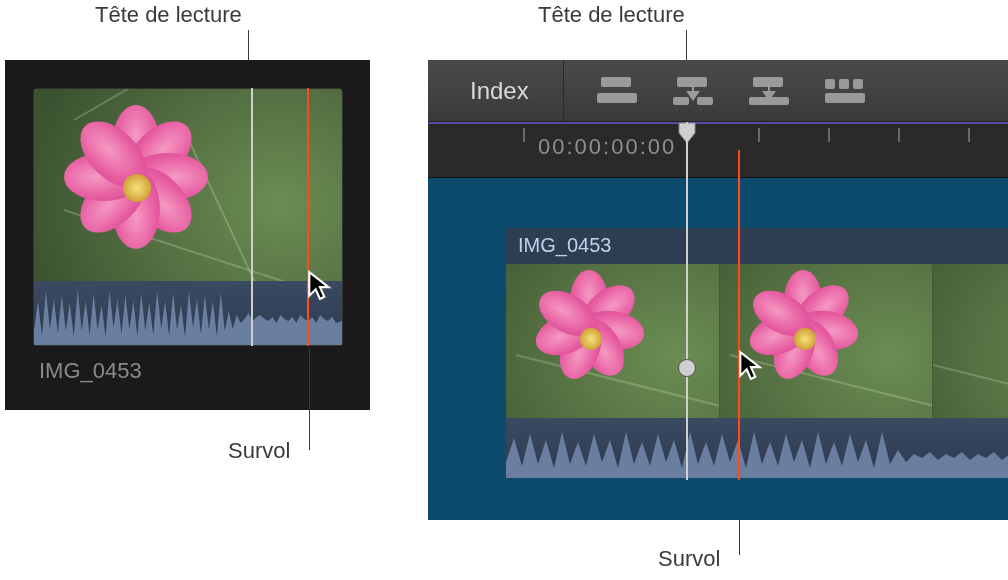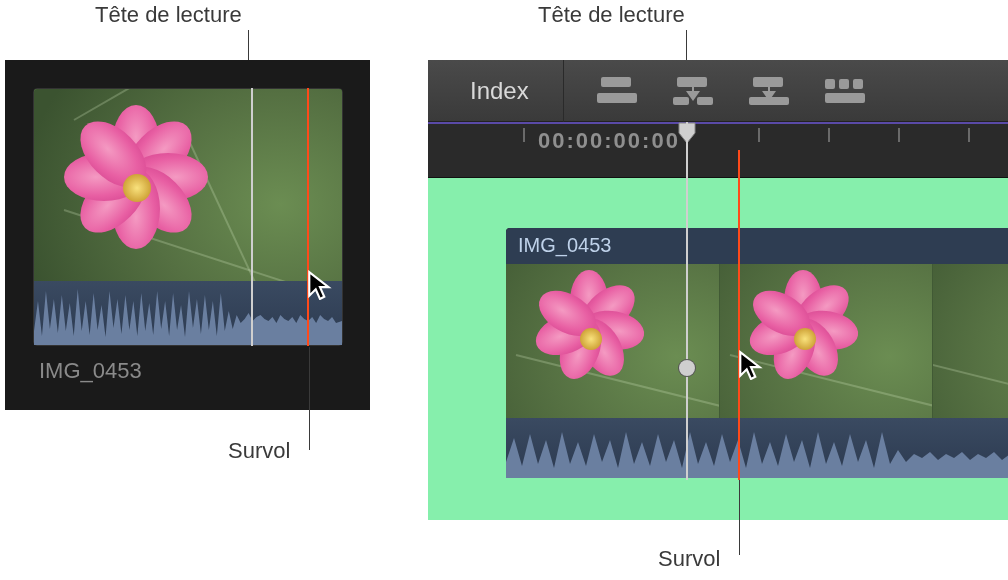--- a/index.html
+++ b/index.html
@@ -123,21 +123,21 @@
     }
     .cursor svg { width: 100%; height: 100%; display: block; }
 
     
     .panel-right {
       position: absolute;
       left: 428px;
       top: 60px;
       right: 0;
       height: 460px;
-      background: #86efac;
+      background: #0c4a6e;
       overflow: hidden;
     }
     .toolbar {
       position: absolute;
       left: 0; right: 0; top: 0;
       height: 62px;
       background: linear-gradient(#4a4a4a, #3a3a3a);
       border-bottom: 1px solid #222;
       display: flex;
       align-items: center;
@@ -174,25 +174,24 @@
     .ruler-tick {
       position: absolute;
       top: 4px;
       width: 2px;
       height: 14px;
       background: #6a6a6a;
     }
     .timecode {
       position: absolute;
       left: 110px;
-      top: 4px;
+      top: 10px;
       font-size: 22px;
       letter-spacing: 2px;
       color: #8f8f8f;
-      font-weight: bold;
     }
 
     .timeline-track {
       position: absolute;
       left: 78px;
       top: 168px;
       width: 640px;
       height: 250px;
       background: #1a1a1a;
       border-radius: 4px;

